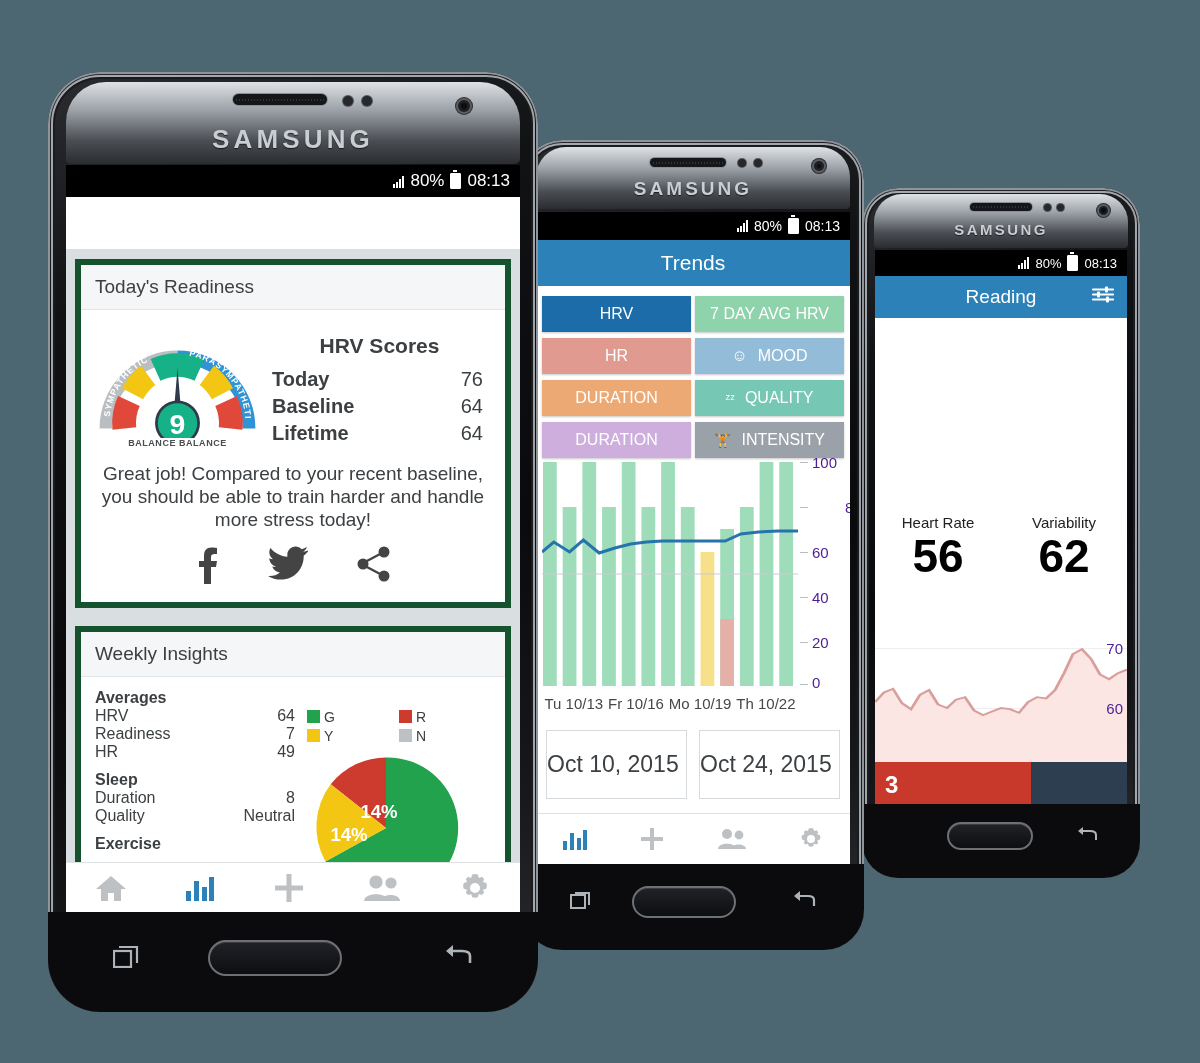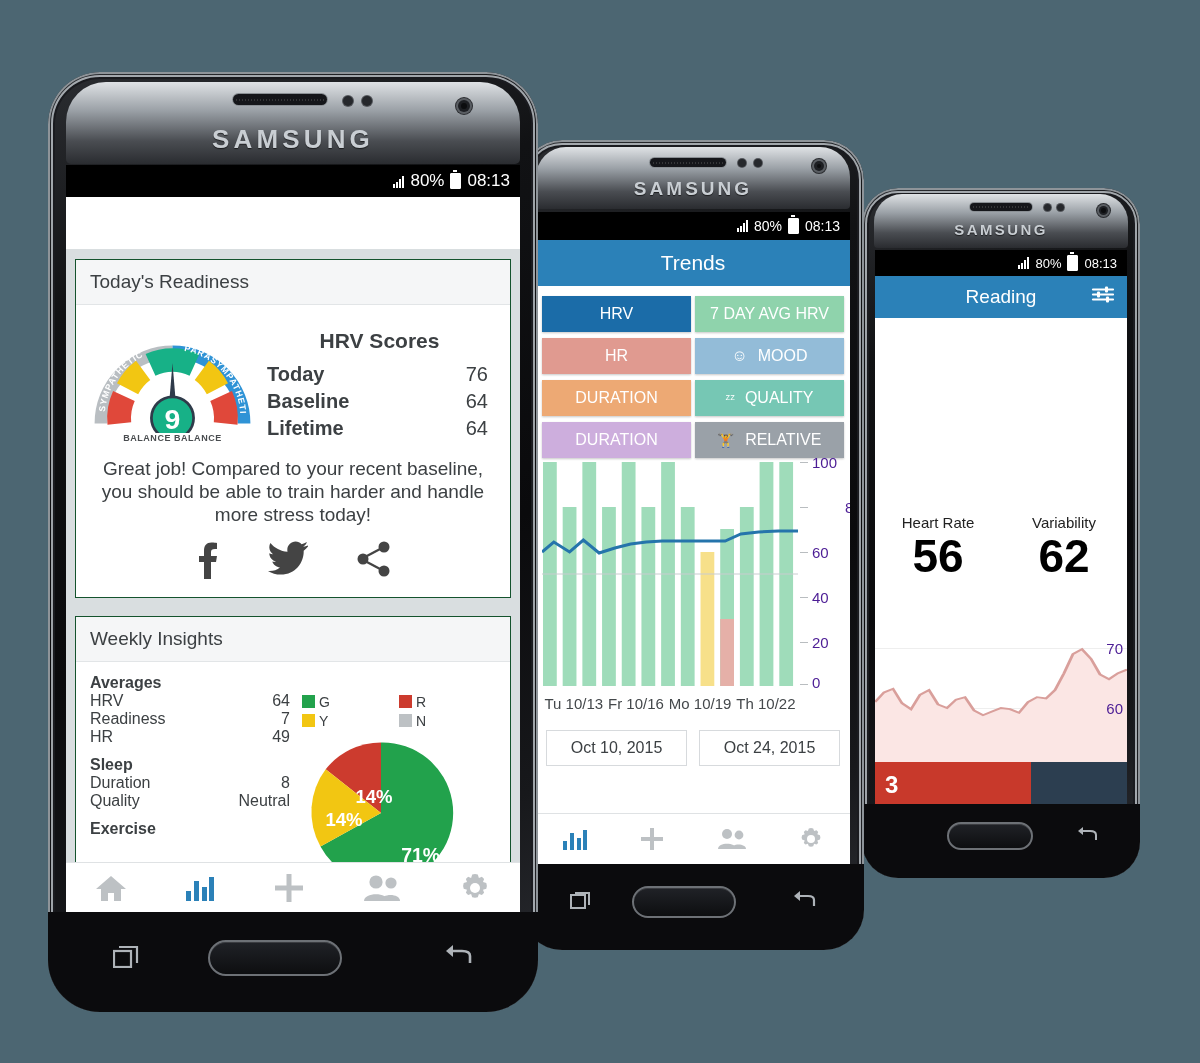--- a/index.html
+++ b/index.html
@@ -52,21 +52,21 @@
   .sig i{width:2px;background:#fff;display:block;}
   .sig i:nth-child(1){height:4px}.sig i:nth-child(2){height:6px}
   .sig i:nth-child(3){height:9px}.sig i:nth-child(4){height:12px}
   .batt{width:9px;height:14px;border:1.5px solid #fff;border-radius:1px;position:relative;background:#fff;}
   .batt::before{content:"";position:absolute;top:-4px;left:2px;width:4px;height:2px;background:#fff;}
   .appbar{background:#2b81b8;color:#fff;display:flex;align-items:center;justify-content:center;
      position:relative;font-size:21px;}
   .appbar .act{position:absolute;right:12px;top:50%;transform:translateY(-50%);}
 
   
-  .card{background:#fff;border:1px solid #14532d;margin:10px 9px 0;}
+  .card{background:#fff;border:6px solid #14532d;margin:10px 9px 0;}
   .card-h{background:#f5f6f7;border-bottom:1px solid #e2e5e7;padding:11px 14px;
      font-size:19px;color:#3c4043;}
   .card-b{padding:10px 14px 14px;}
 
   
   .ready-row{display:flex;align-items:flex-start;gap:8px;}
   .gauge-wrap{width:165px;flex:0 0 165px;text-align:center;}
   .rel-bal{font-size:9px;letter-spacing:.06em;color:#4a4d50;font-weight:bold;margin-top:-4px;}
   .hrv-title{font-size:21px;font-weight:bold;color:#3c4043;text-align:center;margin:14px 0 8px;}
   .hrv-row{display:flex;justify-content:space-between;font-size:20px;color:#3c4043;
@@ -86,21 +86,21 @@
   .legend{display:flex;flex-wrap:wrap;font-size:14px;color:#3c4043;padding:22px 0 4px 6px;}
   .legend div{width:50%;display:flex;align-items:center;gap:4px;margin-bottom:3px;}
   .sw{width:13px;height:13px;display:inline-block;}
 
   
   .tbtn-row{display:flex;gap:4px;margin-bottom:6px;}
   .tbtn{flex:1;color:#fff;text-align:center;padding:9px 0;font-size:16px;
      box-shadow:0 1px 2px rgba(0,0,0,.22);display:flex;align-items:center;justify-content:center;gap:10px;}
   .tbtn .gl{font-size:16px;}
   .date-row{display:flex;gap:12px;padding:8px 2px 0;}
-  .date-box{flex:1;border:1px solid #d7dadd;text-align:center;padding:8px 0;font-size:16px;color:#3c4043;}
+  .date-box{flex:1;border:1px solid #d7dadd;padding:20px 0;font-size:23px;color:#3c4043;}
 
   
   .botnav{position:absolute;left:0;right:0;bottom:0;height:54px;background:#fff;
      border-top:1px solid #dfe2e4;display:flex;align-items:center;justify-content:space-around;}
   .botnav span{color:#bdc1c4;}
   .botnav .on{color:#2b81b8;}
 
   
   .read-vals{display:flex;}
   .read-col{flex:1;text-align:center;}
@@ -258,21 +258,21 @@
             <span class="gl" style="font-size:13px;">ᶻᶻ</span>
             <span>QUALITY</span>
             </div>
         </div>
         <div class="tbtn-row">
           <div class="tbtn" style="background:#cdaedd;">
               <span>DURATION</span>
             </div>
           <div class="tbtn" style="background:#9aa1a8;">
             <span class="gl" style="font-size:14px;">🏋</span>
-            <span>RELATIVE</span>
+            <span>INTENSITY</span>
             </div>
         </div>
       </div>
 
       <div style="position:absolute;left:6px;right:6px;top:250px;height:250px;">
         <div style="position:absolute;left:0;right:46px;top:0;bottom:26px;">
           <svg width="100%" height="100%" viewBox="0 0 260 224" preserveAspectRatio="none" style="position:absolute;inset:0;">
             <g fill="#9fdcba">
               <rect x="1" y="0" width="14" height="224"></rect>
               <rect x="21" y="45" width="14" height="179"></rect>

